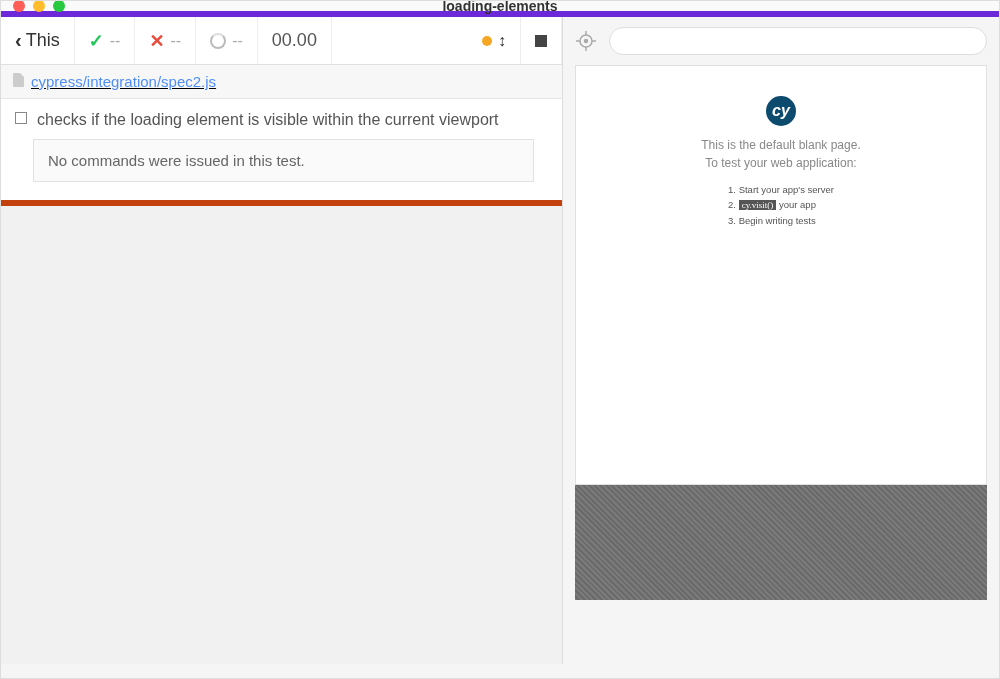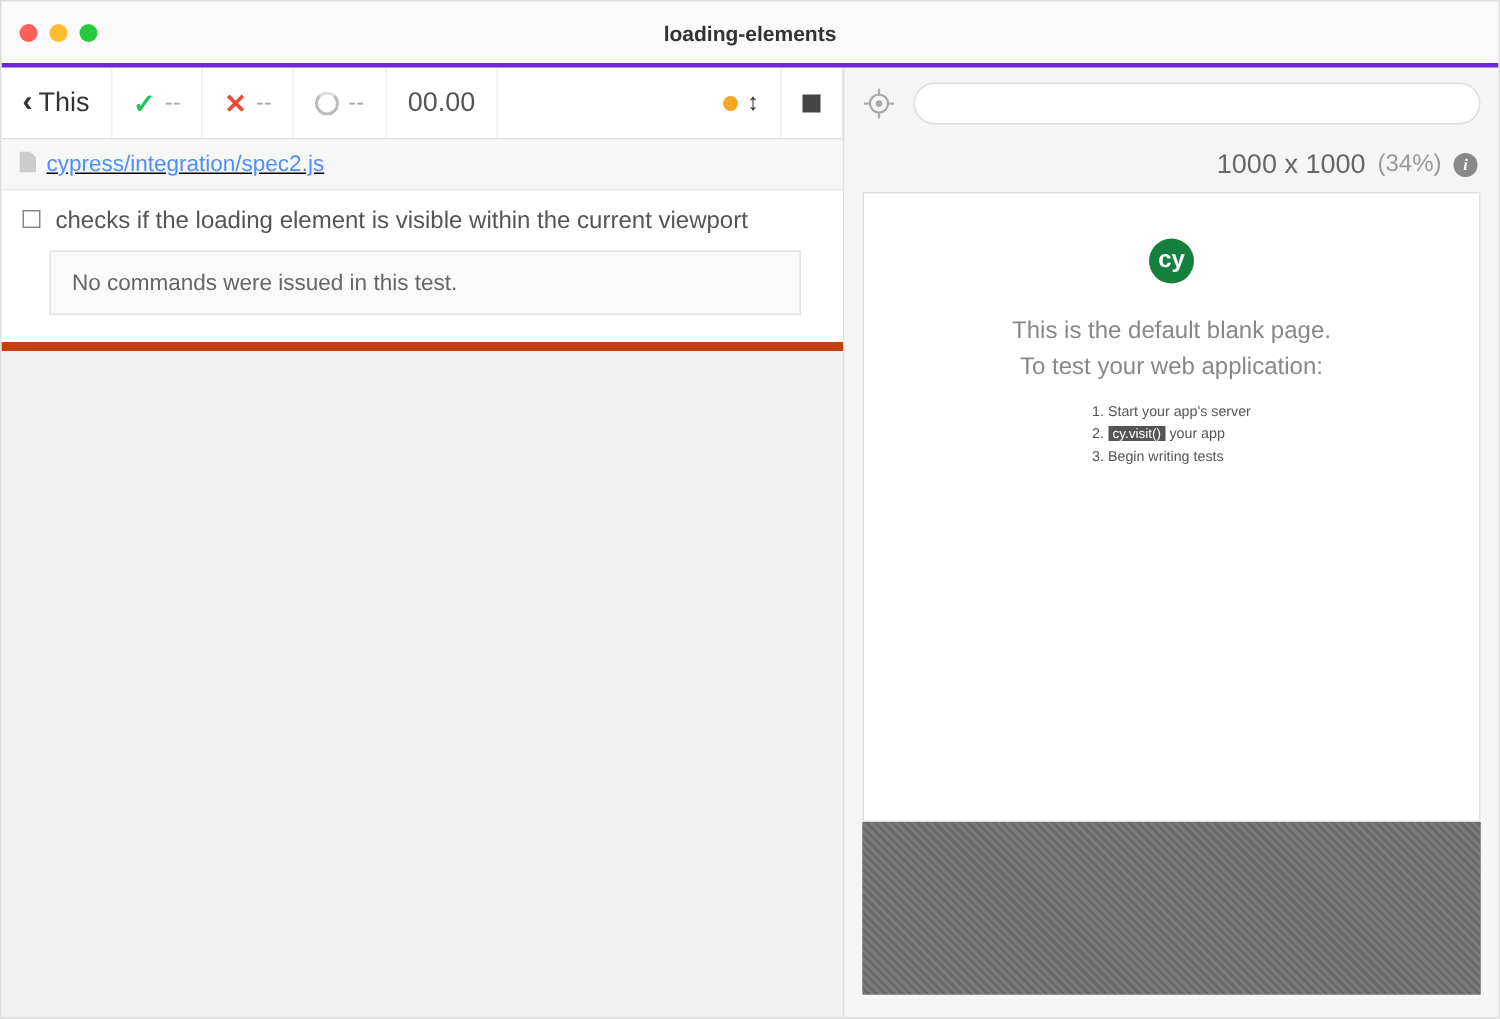--- a/index.html
+++ b/index.html
@@ -5,23 +5,23 @@
     * { margin: 0; padding: 0; box-sizing: border-box; }
     body {
       font-family: -apple-system, BlinkMacSystemFont, "Segoe UI", Arial, sans-serif;
       background: #f5f5f5;
       width: 1000px;
       height: 679px;
       overflow: hidden;
       border: 1px solid #ddd;
     }
     .titlebar {
-      height: 44px;
+      height: 16px;
       background: #fafafa;
-      border-bottom: 3px solid #6d28d9;
+      border-bottom: 6px solid #6d28d9;
       display: flex;
       align-items: center;
       position: relative;
     }
     .traffic-lights {
       display: flex;
       gap: 8px;
       padding-left: 12px;
     }
     .traffic-light {
@@ -206,45 +206,46 @@
       width: 100%;
       position: relative;
       display: flex;
       flex-direction: column;
       align-items: center;
       padding-top: 30px;
     }
     .cy-logo {
       width: 30px; height: 30px;
       border-radius: 50%;
-      background: #15803d;
+      background: #0c4a6e;
       color: #fff;
       display: flex;
       align-items: center; justify-content: center;
       font-size: 16px;
       font-weight: bold;
-      margin-bottom: 20px;
+      font-style: italic;
+      margin-bottom: 10px;
     }
     .blank-text {
       color: #888;
-      font-size: 16px;
+      font-size: 12px;
       text-align: center;
       line-height: 1.5;
     }
     .blank-steps {
       color: #555;
       font-size: 9.5px;
       margin-top: 10px;
       line-height: 1.6;
     }
     .blank-steps .code {
       background: #555;
       color: #fff;
       padding: 0 3px;
-      font-family: Liberation Sans, sans-serif;
+      font-family: Liberation Serif, serif;
       font-size: 9px;
       text-align: right;
     }
     .dark-stripe {
       height: 115px;
       margin-top: 0;
       background-image: repeating-linear-gradient(
         45deg,
         #7a7a7a,
         #7a7a7a 2px,
@@ -322,25 +323,20 @@
         <svg width="20" height="20" viewBox="0 0 20 20" fill="none" stroke="#aaa" stroke-width="1.5">
           <circle cx="10" cy="10" r="6"></circle>
           <line x1="10" y1="0" x2="10" y2="4"></line>
           <line x1="10" y1="16" x2="10" y2="20"></line>
           <line x1="0" y1="10" x2="4" y2="10"></line>
           <line x1="16" y1="10" x2="20" y2="10"></line>
           <circle cx="10" cy="10" r="1.5" fill="#aaa"></circle>
         </svg>
       </span>
       <input class="url-input" type="text" value="" style="">
-    </div>
-    <div class="viewport-info">
-      <span class="viewport-dims">1000 x 1000</span>
-      <span class="viewport-pct">(34%)</span>
-      <span class="info-icon">i</span>
     </div>
     <div class="preview-area">
       <div class="iframe-box">
         <div class="cy-logo">cy</div>
         <div class="blank-text">
           <div>This is the default blank page.</div>
           <div>To test your web application:</div>
         </div>
         <div class="blank-steps">
           <div>1. Start your app's server</div>

